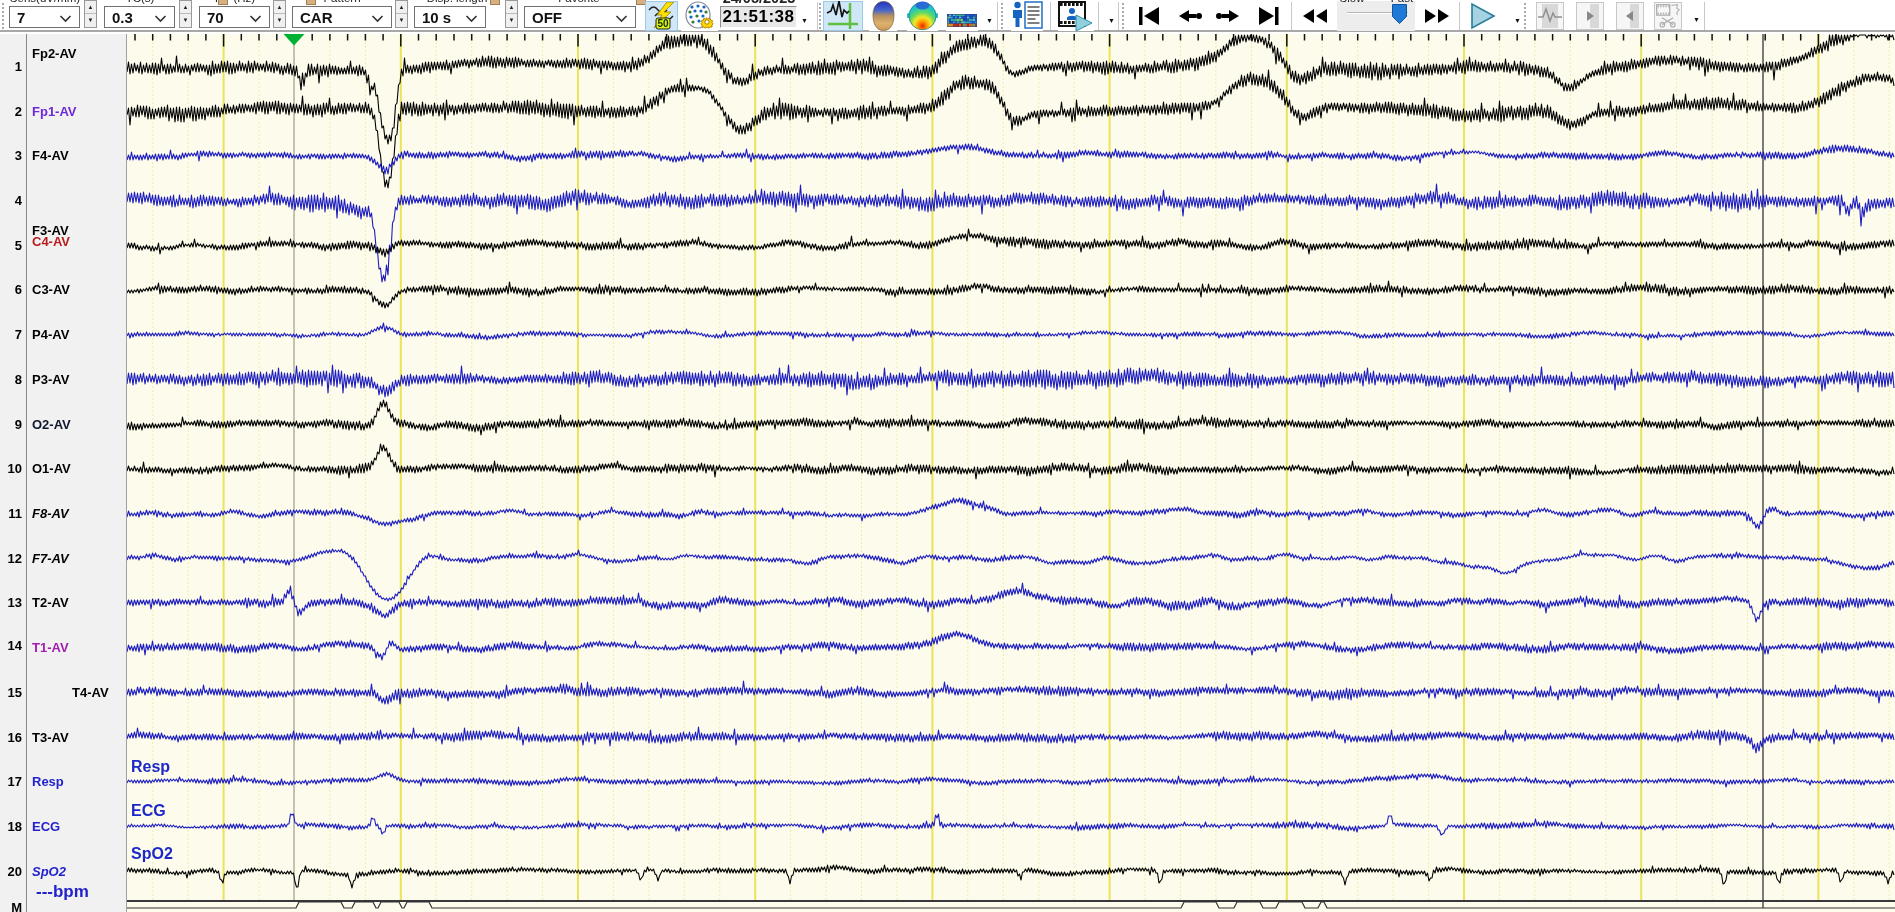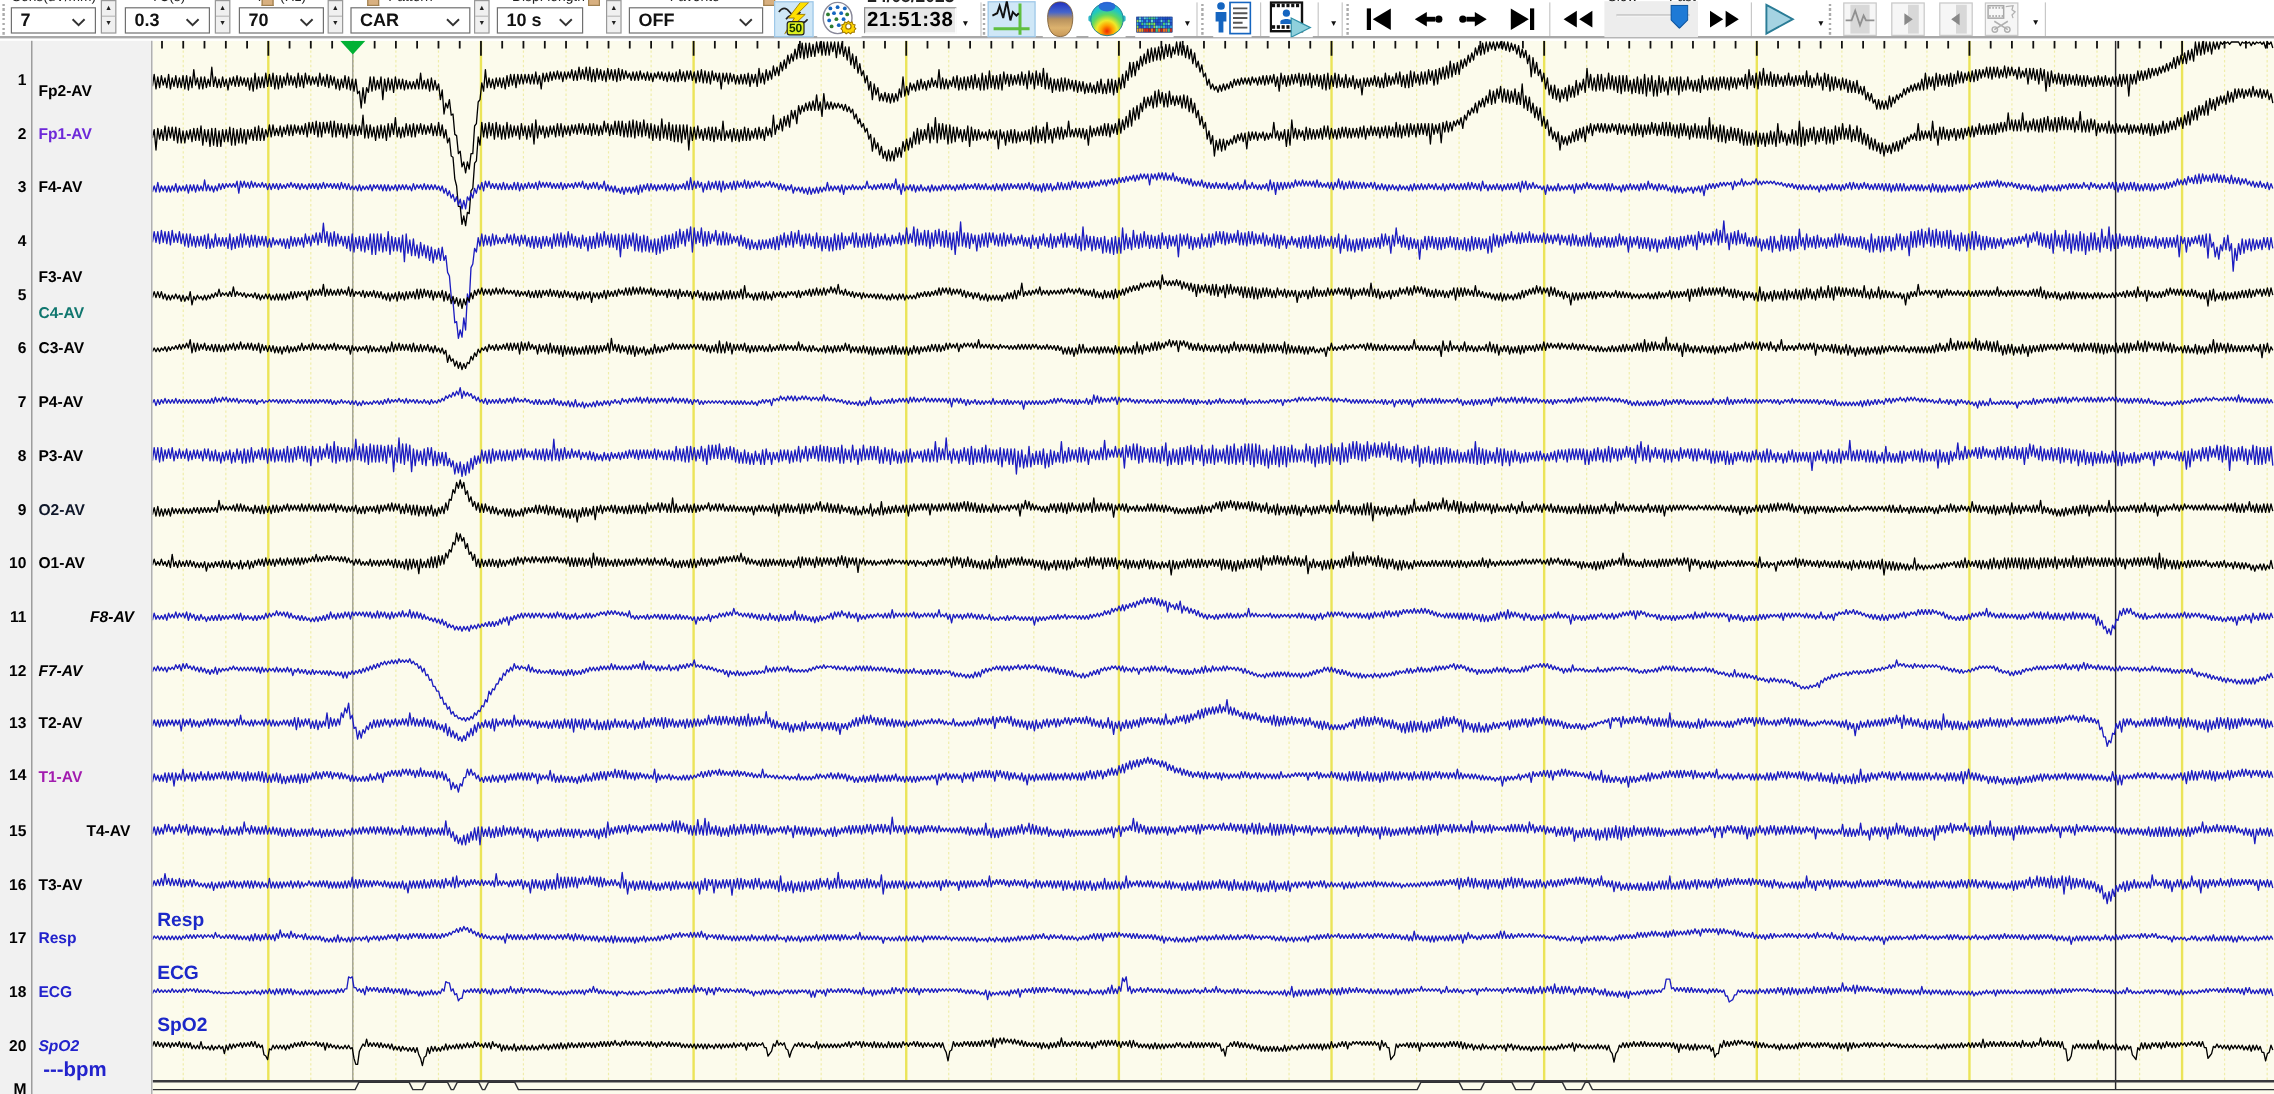--- a/index.html
+++ b/index.html
@@ -442,41 +442,41 @@
 <path d="M0 749l1.5 -3l1.5 2l1.5 -2l1.5 3l1.5 -3l1.5 3l1.5 -3l1.5 3l1.5 -3l1.5 3l1.5 -3l1.5 3l1.5 -3l1.5 3l1.5 -3l1.5 3l1.5 -3l1.5 2l1.5 -3l1.5 3l1.5 -3l1.5 3l1.5 -3l1.5 3l1.5 -3l1.5 2l1.5 -2l1.5 3l1.5 -3l1.5 2l1.5 -2l1.5 2l1.5 -2l1.5 3l1.5 -5l1.5 4l1.5 -2l1.5 3l1.5 -2l1.5 2l1.5 -3l1.5 3l1.5 -3l1.5 3l1.5 -3l1.5 4l1.5 -4l1.5 4l1.5 -3l1.5 3l1.5 -3l1.5 3l1.5 -3l1.5 4l1.5 -5l1.5 5l1.5 -6l1.5 5l1.5 -4l1.5 5l1.5 -5l1.5 4l1.5 -5l1.5 5l1.5 -4l1.5 4l1.5 -4l1.5 5l1.5 -6l1.5 4l1.5 -7l1.5 6l1.5 -3l1.5 3l1.5 -3l1.5 4l1.5 -6l1.5 5l1.5 -3l1.5 4l1.5 -3l1.5 2l1.5 -2l1.5 4l1.5 -5l1.5 5l1.5 -3l1.5 3l1.5 -3l1.5 3l1.5 -3l1.5 3l1.5 -3l1.5 4l1.5 -3l1.5 4l1.5 -3l1.5 3l1.5 -3l1.5 3l1.5 -4l1.5 4l1.5 -6l1.5 6l1.5 -4l1.5 3l1.5 -2l1.5 3l1.5 -4l1.5 4l1.5 -4l1.5 3l1.5 -3l1.5 2l1.5 -2l1.5 3l1.5 -3l1.5 2l1.5 -3l1.5 5l1.5 -4l1.5 2l1.5 -3l1.5 3l1.5 -3l1.5 4l1.5 -4l1.5 3l1.5 -3l1.5 3l1.5 -4l1.5 3l1.5 -3l1.5 3l1.5 -3l1.5 5l1.5 -6l1.5 4l1.5 -3l1.5 3l1.5 -3l1.5 4l1.5 -5l1.5 4l1.5 -4l1.5 3l1.5 -3l1.5 4l1.5 -4l1.5 4l1.5 -4l1.5 4l1.5 -3l1.5 3l1.5 -4l1.5 4l1.5 -4l1.5 4l1.5 -3l1.5 3l1.5 -4l1.5 3l1.5 -3l1.5 2l1.5 -3l1.5 2l1.5 -3l1.5 1l1.5 -3l1.5 3l1.5 -4l1.5 3l1.5 -4l1.5 3l1.5 -2l1.5 4l1.5 -3l1.5 4l1.5 -2l1.5 4l1.5 -3l1.5 4l1.5 -3l1.5 4l1.5 -3l1.5 3l1.5 -2l1.5 3l1.5 -3l1.5 2l1.5 -2l1.5 3l1.5 -3l1.5 3l1.5 -3l1.5 6l1.5 -8l1.5 4l1.5 -3l1.5 4l1.5 -4l1.5 4l1.5 -4l1.5 4l1.5 -4l1.5 4l1.5 -3l1.5 3l1.5 -4l1.5 3l1.5 -3l1.5 4l1.5 -5l1.5 5l1.5 -4l1.5 3l1.5 -3l1.5 4l1.5 -4l1.5 4l1.5 -4l1.5 3l1.5 -2l1.5 3l1.5 -4l1.5 3l1.5 -3l1.5 4l1.5 -4l1.5 3l1.5 -4l1.5 5l1.5 -4l1.5 5l1.5 -6l1.5 5l1.5 -4l1.5 4l1.5 -4l1.5 5l1.5 -4l1.5 3l1.5 -3l1.5 4l1.5 -4l1.5 4l1.5 -4l1.5 5l1.5 -4l1.5 3l1.5 -4l1.5 5l1.5 -4l1.5 4l1.5 -5l1.5 6l1.5 -6l1.5 5l1.5 -4l1.5 4l1.5 -4l1.5 4l1.5 -4l1.5 4l1.5 -4l1.5 4l1.5 -4l1.5 5l1.5 -5l1.5 4l1.5 -4l1.5 3l1.5 -4l1.5 5l1.5 -4l1.5 3l1.5 -3l1.5 3l1.5 -3l1.5 3l1.5 -4l1.5 4l1.5 -4l1.5 3l1.5 -4l1.5 3l1.5 -3l1.5 4l1.5 -5l1.5 3l1.5 -3l1.5 3l1.5 -4l1.5 4l1.5 -3l1.5 2l1.5 -2l1.5 3l1.5 -4l1.5 4l1.5 -4l1.5 4l1.5 -4l1.5 4l1.5 -5l1.5 5l1.5 -3l1.5 5l1.5 -4l1.5 2l1.5 -2l1.5 3l1.5 -3l1.5 4l1.5 -4l1.5 4l1.5 -4l1.5 4l1.5 -3l1.5 3l1.5 -3l1.5 4l1.5 -4l1.5 4l1.5 -4l1.5 4l1.5 -4l1.5 3l1.5 -3l1.5 4l1.5 -4l1.5 4l1.5 -5l1.5 4l1.5 -3l1.5 4l1.5 -4l1.5 3l1.5 -3l1.5 4l1.5 -5l1.5 5l1.5 -4l1.5 3l1.5 -3l1.5 4l1.5 -5l1.5 4l1.5 -2l1.5 2l1.5 -2l1.5 4l1.5 -5l1.5 4l1.5 -4l1.5 4l1.5 -3l1.5 3l1.5 -4l1.5 5l1.5 -4l1.5 3l1.5 -4l1.5 4l1.5 -4l1.5 4l1.5 -4l1.5 3l1.5 -4l1.5 5l1.5 -4l1.5 3l1.5 -4l1.5 5l1.5 -5l1.5 4l1.5 -4l1.5 4l1.5 -4l1.5 4l1.5 -4l1.5 5l1.5 -5l1.5 4l1.5 -4l1.5 4l1.5 -3l1.5 3l1.5 -3l1.5 2l1.5 -3l1.5 4l1.5 -6l1.5 6l1.5 -3l1.5 3l1.5 -3l1.5 3l1.5 -3l1.5 3l1.5 -3l1.5 3l1.5 -3l1.5 3l1.5 -2l1.5 5l1.5 -5l1.5 2l1.5 -2l1.5 3l1.5 -3l1.5 3l1.5 -3l1.5 3l1.5 -4l1.5 4l1.5 -3l1.5 3l1.5 -4l1.5 4l1.5 -3l1.5 3l1.5 -4l1.5 4l1.5 -4l1.5 3l1.5 -2l1.5 4l1.5 -5l1.5 3l1.5 -3l1.5 3l1.5 -3l1.5 3l1.5 -3l1.5 3l1.5 -3l1.5 3l1.5 -2l1.5 2l1.5 -3l1.5 3l1.5 -2l1.5 3l1.5 -3l1.5 2l1.5 -2l1.5 3l1.5 -3l1.5 3l1.5 -3l1.5 3l1.5 -3l1.5 3l1.5 -3l1.5 3l1.5 -3l1.5 4l1.5 -3l1.5 2l1.5 -2l1.5 2l1.5 -2l1.5 3l1.5 -4l1.5 3l1.5 -2l1.5 3l1.5 -4l1.5 3l1.5 -2l1.5 3l1.5 -4l1.5 4l1.5 -4l1.5 4l1.5 -4l1.5 3l1.5 -3l1.5 3l1.5 -4l1.5 4l1.5 -4l1.5 3l1.5 -3l1.5 3l1.5 -3l1.5 3l1.5 -4l1.5 4l1.5 -4l1.5 3l1.5 -3l1.5 3l1.5 -4l1.5 4l1.5 -2l1.5 3l1.5 -4l1.5 3l1.5 -3l1.5 3l1.5 -2l1.5 2l1.5 -3l1.5 4l1.5 -3l1.5 3l1.5 -3l1.5 3l1.5 -3l1.5 3l1.5 -2l1.5 3l1.5 -3l1.5 2l1.5 -3l1.5 3l1.5 -3l1.5 3l1.5 -4l1.5 3l1.5 -4l1.5 5l1.5 -5l1.5 4l1.5 -4l1.5 6l1.5 -6l1.5 3l1.5 -3l1.5 3l1.5 -4l1.5 4l1.5 -4l1.5 4l1.5 -4l1.5 3l1.5 -2l1.5 3l1.5 -3l1.5 3l1.5 -3l1.5 4l1.5 -4l1.5 4l1.5 -4l1.5 4l1.5 -3l1.5 3l1.5 -3l1.5 3l1.5 -3l1.5 3l1.5 -3l1.5 4l1.5 -4l1.5 4l1.5 -3l1.5 4l1.5 -4l1.5 6l1.5 -5l1.5 3l1.5 -3l1.5 3l1.5 -2l1.5 3l1.5 -4l1.5 4l1.5 -3l1.5 3l1.5 -4l1.5 4l1.5 -3l1.5 3l1.5 -4l1.5 3l1.5 -3l1.5 4l1.5 -5l1.5 3l1.5 -3l1.5 3l1.5 -3l1.5 4l1.5 -4l1.5 3l1.5 -3l1.5 3l1.5 -4l1.5 4l1.5 -3l1.5 3l1.5 -4l1.5 4l1.5 -3l1.5 3l1.5 -4l1.5 4l1.5 -3l1.5 3l1.5 -4l1.5 4l1.5 -3l1.5 2l1.5 -3l1.5 3l1.5 -3l1.5 4l1.5 -4l1.5 4l1.5 -3l1.5 2l1.5 -2l1.5 3l1.5 -3l1.5 2l1.5 -2l1.5 2l1.5 -2l1.5 3l1.5 -3l1.5 4l1.5 -3l1.5 3l1.5 -4l1.5 4l1.5 -3l1.5 4l1.5 -4l1.5 3l1.5 -3l1.5 4l1.5 -4l1.5 3l1.5 -3l1.5 3l1.5 -3l1.5 3l1.5 -4l1.5 5l1.5 -5l1.5 2l1.5 -2l1.5 3l1.5 -4l1.5 4l1.5 -4l1.5 3l1.5 -3l1.5 3l1.5 -4l1.5 4l1.5 -3l1.5 2l1.5 -2l1.5 2l1.5 -3l1.5 4l1.5 -3l1.5 3l1.5 -3l1.5 3l1.5 -3l1.5 3l1.5 -4l1.5 4l1.5 -3l1.5 3l1.5 -4l1.5 4l1.5 -3l1.5 2l1.5 -3l1.5 4l1.5 -3l1.5 3l1.5 -4l1.5 3l1.5 -3l1.5 3l1.5 -3l1.5 4l1.5 -3l1.5 3l1.5 -3l1.5 3l1.5 -4l1.5 4l1.5 -3l1.5 3l1.5 -3l1.5 4l1.5 -3l1.5 3l1.5 -4l1.5 5l1.5 -4l1.5 4l1.5 -8l1.5 7l1.5 -4l1.5 4l1.5 -3l1.5 4l1.5 -4l1.5 4l1.5 -4l1.5 5l1.5 -5l1.5 5l1.5 -5l1.5 4l1.5 -4l1.5 3l1.5 -3l1.5 4l1.5 -4l1.5 4l1.5 -5l1.5 5l1.5 -4l1.5 3l1.5 -4l1.5 4l1.5 -4l1.5 7l1.5 -7l1.5 4l1.5 -6l1.5 5l1.5 -3l1.5 3l1.5 -2l1.5 3l1.5 -3l1.5 3l1.5 -4l1.5 3l1.5 -3l1.5 3l1.5 -3l1.5 3l1.5 -3l1.5 3l1.5 -4l1.5 4l1.5 -6l1.5 6l1.5 -6l1.5 6l1.5 -3l1.5 3l1.5 -4l1.5 4l1.5 -3l1.5 2l1.5 -3l1.5 3l1.5 -3l1.5 3l1.5 -2l1.5 2l1.5 -3l1.5 3l1.5 -3l1.5 3l1.5 -2l1.5 2l1.5 -2l1.5 2l1.5 -2l1.5 3l1.5 -2l1.5 2l1.5 -2l1.5 2l1.5 -2l1.5 3l1.5 -3l1.5 4l1.5 -3l1.5 2l1.5 -2l1.5 3l1.5 -2l1.5 2l1.5 -4l1.5 4l1.5 -3l1.5 2l1.5 -2l1.5 5l1.5 -5l1.5 3l1.5 -4l1.5 4l1.5 -3l1.5 2l1.5 -3l1.5 4l1.5 -4l1.5 4l1.5 -4l1.5 3l1.5 -3l1.5 3l1.5 -2l1.5 3l1.5 -3l1.5 3l1.5 -4l1.5 3l1.5 -4l1.5 4l1.5 -4l1.5 3l1.5 -3l1.5 3l1.5 -3l1.5 3l1.5 -3l1.5 3l1.5 -5l1.5 4l1.5 -4l1.5 4l1.5 -4l1.5 4l1.5 -4l1.5 3l1.5 -4l1.5 4l1.5 -4l1.5 4l1.5 -3l1.5 3l1.5 -3l1.5 4l1.5 -5l1.5 5l1.5 -5l1.5 4l1.5 -5l1.5 5l1.5 -4l1.5 3l1.5 -3l1.5 3l1.5 -3l1.5 3l1.5 -4l1.5 4l1.5 -4l1.5 3l1.5 -4l1.5 4l1.5 -3l1.5 5l1.5 -6l1.5 3l1.5 -3l1.5 3l1.5 -3l1.5 3l1.5 -3l1.5 3l1.5 -3l1.5 5l1.5 -5l1.5 4l1.5 -4l1.5 4l1.5 -3l1.5 3l1.5 -2l1.5 3l1.5 -4l1.5 5l1.5 -4l1.5 4l1.5 -3l1.5 4l1.5 -3l1.5 3l1.5 -3l1.5 3l1.5 -4l1.5 5l1.5 -3l1.5 3l1.5 -3l1.5 3l1.5 -3l1.5 4l1.5 -4l1.5 3l1.5 -4l1.5 4l1.5 -4l1.5 3l1.5 -2l1.5 2l1.5 -2l1.5 2l1.5 -3l1.5 3l1.5 -3l1.5 3l1.5 -3l1.5 3l1.5 -2l1.5 3l1.5 -4l1.5 3l1.5 -2l1.5 2l1.5 -3l1.5 4l1.5 -3l1.5 2l1.5 -3l1.5 4l1.5 -5l1.5 4l1.5 -2l1.5 2l1.5 -3l1.5 3l1.5 -2l1.5 3l1.5 -5l1.5 5l1.5 -3l1.5 4l1.5 -3l1.5 3l1.5 -5l1.5 5l1.5 -3l1.5 3l1.5 -3l1.5 3l1.5 -3l1.5 4l1.5 -3l1.5 2l1.5 -2l1.5 2l1.5 -3l1.5 3l1.5 -2l1.5 3l1.5 -3l1.5 3l1.5 -4l1.5 3l1.5 -3l1.5 4l1.5 -3l1.5 6l1.5 -6l1.5 3l1.5 -4l1.5 3l1.5 -3l1.5 3l1.5 -3l1.5 3l1.5 -3l1.5 3l1.5 -2l1.5 1l1.5 -2l1.5 3l1.5 -3l1.5 3l1.5 -4l1.5 4l1.5 -3l1.5 2l1.5 -3l1.5 3l1.5 -3l1.5 4l1.5 -3l1.5 2l1.5 -2l1.5 3l1.5 -3l1.5 3l1.5 -3l1.5 2l1.5 -2l1.5 2l1.5 -3l1.5 4l1.5 -4l1.5 4l1.5 -4l1.5 3l1.5 -3l1.5 4l1.5 -3l1.5 3l1.5 -3l1.5 2l1.5 -2l1.5 3l1.5 -3l1.5 2l1.5 -3l1.5 4l1.5 -3l1.5 2l1.5 -2l1.5 3l1.5 -3l1.5 3l1.5 -4l1.5 3l1.5 -3l1.5 3l1.5 -3l1.5 4l1.5 -4l1.5 3l1.5 -4l1.5 4l1.5 -3l1.5 3l1.5 -3l1.5 3l1.5 -3l1.5 3l1.5 -3l1.5 4l1.5 -4l1.5 4l1.5 -3l1.5 3l1.5 -4l1.5 3l1.5 -3l1.5 4l1.5 -4l1.5 4l1.5 -4l1.5 3l1.5 -3l1.5 3l1.5 -3l1.5 3l1.5 -3l1.5 4l1.5 -3l1.5 4l1.5 -4l1.5 3l1.5 -3l1.5 4l1.5 -3l1.5 3l1.5 -4l1.5 7l1.5 -6l1.5 3l1.5 -4l1.5 4l1.5 -4l1.5 4l1.5 -4l1.5 3l1.5 -3l1.5 4l1.5 -4l1.5 3l1.5 -3l1.5 3l1.5 -3l1.5 4l1.5 -3l1.5 2l1.5 -4l1.5 4l1.5 -3l1.5 4l1.5 -4l1.5 3l1.5 -4l1.5 4l1.5 -3l1.5 3l1.5 -4l1.5 3l1.5 -3l1.5 3l1.5 -3l1.5 2l1.5 -2l1.5 2l1.5 -2l1.5 3l1.5 -4l1.5 3l1.5 -3l1.5 4l1.5 -3l1.5 2l1.5 -3l1.5 3l1.5 -3l1.5 4l1.5 -2l1.5 2l1.5 -2l1.5 2l1.5 -2l1.5 3l1.5 -2l1.5 4l1.5 -5l1.5 3l1.5 -2l1.5 2l1.5 -2l1.5 2l1.5 -2l1.5 3l1.5 -2l1.5 1l1.5 -3l1.5 3l1.5 -3l1.5 4l1.5 -3l1.5 3l1.5 -3l1.5 2l1.5 -3l1.5 4l1.5 -4l1.5 4l1.5 -5l1.5 5l1.5 -3l1.5 3l1.5 -4l1.5 4l1.5 -4l1.5 4l1.5 -4l1.5 4l1.5 -4l1.5 5l1.5 -4l1.5 4l1.5 -5l1.5 3l1.5 -3l1.5 4l1.5 -3l1.5 3l1.5 -3l1.5 2l1.5 -2l1.5 3l1.5 -4l1.5 4l1.5 -3l1.5 2l1.5 -3l1.5 3l1.5 -3l1.5 3l1.5 -3l1.5 3" fill="none" stroke="#1c1cc0" stroke-width="1.1" stroke-linejoin="round"></path>
 <path d="M0 794l1.5 -3l1.5 2l1.5 -3l1.5 3l1.5 -2l1.5 2l1.5 -2l1.5 2l1.5 -2l1.5 2l1.5 -3l1.5 3l1.5 -2l1.5 2l1.5 -2l1.5 2l1.5 -3l1.5 3l1.5 -3l1.5 2l1.5 -2l1.5 2l1.5 -2l1.5 3l1.5 -3l1.5 3l1.5 -2l1.5 2l1.5 -2l1.5 2l1.5 -2l1.5 2l1.5 -1l1.5 2l1.5 -2l1.5 2l1.5 -2l1.5 2l1.5 -1l1.5 1l1.5 -1l1.5 1l1.5 -1l1.5 1l1.5 -2l1.5 2l1.5 -1l1.5 1l1.5 -2l1.5 2l1.5 -2l1.5 3l1.5 -3l1.5 2l1.5 -2l1.5 2l1.5 -3l1.5 3l1.5 -2l1.5 3l1.5 -4l1.5 3l1.5 -3l1.5 3l1.5 -4l1.5 4l1.5 -3l1.5 4l1.5 -5l1.5 4l1.5 -4l1.5 5l1.5 -5l1.5 4l1.5 -4l1.5 4l1.5 -4l1.5 5l1.5 -4l1.5 3l1.5 -2l1.5 3l1.5 -3l1.5 3l1.5 -4l1.5 4l1.5 -4l1.5 3l1.5 -3l1.5 4l1.5 -3l1.5 3l1.5 -4l1.5 3l1.5 -3l1.5 3l1.5 -3l1.5 3l1.5 -3l1.5 2l1.5 -2l1.5 3l1.5 -4l1.5 3l1.5 -3l1.5 3l1.5 -3l1.5 0l1.5 -10l1.5 1l1.5 -1l1.5 9l1.5 0l1.5 3l1.5 -2l1.5 3l1.5 -3l1.5 5l1.5 -7l1.5 4l1.5 -3l1.5 3l1.5 -3l1.5 3l1.5 -3l1.5 4l1.5 -3l1.5 3l1.5 -4l1.5 4l1.5 -4l1.5 4l1.5 -3l1.5 4l1.5 -4l1.5 3l1.5 -3l1.5 4l1.5 -4l1.5 5l1.5 -5l1.5 5l1.5 -4l1.5 3l1.5 -2l1.5 2l1.5 -2l1.5 4l1.5 -4l1.5 4l1.5 -4l1.5 3l1.5 -3l1.5 3l1.5 -4l1.5 4l1.5 -3l1.5 3l1.5 -3l1.5 2l1.5 -4l1.5 2l1.5 -8l1.5 1l1.5 0l1.5 7l1.5 -2l1.5 5l1.5 -1l1.5 6l1.5 -2l1.5 0l1.5 -7l1.5 2l1.5 -2l1.5 2l1.5 -3l1.5 3l1.5 -3l1.5 3l1.5 -3l1.5 4l1.5 -4l1.5 3l1.5 -3l1.5 4l1.5 -3l1.5 4l1.5 -5l1.5 4l1.5 -3l1.5 3l1.5 -3l1.5 2l1.5 -3l1.5 4l1.5 -4l1.5 3l1.5 -5l1.5 5l1.5 -3l1.5 4l1.5 -4l1.5 3l1.5 -4l1.5 5l1.5 -4l1.5 2l1.5 -2l1.5 3l1.5 -3l1.5 3l1.5 -3l1.5 3l1.5 -3l1.5 3l1.5 -2l1.5 3l1.5 -3l1.5 3l1.5 -2l1.5 3l1.5 -3l1.5 2l1.5 -2l1.5 3l1.5 -3l1.5 3l1.5 -3l1.5 3l1.5 -3l1.5 2l1.5 -3l1.5 3l1.5 -3l1.5 3l1.5 -3l1.5 3l1.5 -3l1.5 4l1.5 -4l1.5 2l1.5 -3l1.5 3l1.5 -5l1.5 5l1.5 -3l1.5 4l1.5 -3l1.5 3l1.5 -3l1.5 3l1.5 -2l1.5 2l1.5 -2l1.5 3l1.5 -3l1.5 4l1.5 -4l1.5 2l1.5 -2l1.5 2l1.5 -1l1.5 2l1.5 -3l1.5 3l1.5 -3l1.5 3l1.5 -2l1.5 2l1.5 -3l1.5 2l1.5 -2l1.5 3l1.5 -2l1.5 1l1.5 -2l1.5 2l1.5 -2l1.5 2l1.5 -3l1.5 3l1.5 -3l1.5 3l1.5 -3l1.5 2l1.5 -3l1.5 3l1.5 -2l1.5 3l1.5 -4l1.5 4l1.5 -5l1.5 4l1.5 -4l1.5 4l1.5 -4l1.5 4l1.5 -3l1.5 3l1.5 -6l1.5 6l1.5 -4l1.5 3l1.5 -3l1.5 3l1.5 -2l1.5 5l1.5 -6l1.5 4l1.5 -3l1.5 5l1.5 -6l1.5 3l1.5 -3l1.5 3l1.5 -2l1.5 3l1.5 -3l1.5 3l1.5 -3l1.5 2l1.5 -1l1.5 2l1.5 -3l1.5 3l1.5 -3l1.5 3l1.5 -3l1.5 3l1.5 -2l1.5 3l1.5 -2l1.5 4l1.5 -4l1.5 2l1.5 -2l1.5 3l1.5 -4l1.5 4l1.5 -4l1.5 3l1.5 -3l1.5 3l1.5 -3l1.5 3l1.5 -2l1.5 3l1.5 -3l1.5 2l1.5 -3l1.5 2l1.5 -2l1.5 3l1.5 -3l1.5 3l1.5 -3l1.5 3l1.5 -3l1.5 2l1.5 -2l1.5 2l1.5 -2l1.5 3l1.5 -3l1.5 6l1.5 -5l1.5 5l1.5 -6l1.5 2l1.5 -2l1.5 3l1.5 -3l1.5 5l1.5 -6l1.5 3l1.5 -3l1.5 3l1.5 -2l1.5 2l1.5 -3l1.5 3l1.5 -3l1.5 3l1.5 -3l1.5 3l1.5 -3l1.5 3l1.5 -2l1.5 3l1.5 -3l1.5 3l1.5 -3l1.5 4l1.5 -6l1.5 5l1.5 -2l1.5 2l1.5 -3l1.5 5l1.5 -5l1.5 4l1.5 -4l1.5 3l1.5 -3l1.5 4l1.5 -4l1.5 3l1.5 -3l1.5 3l1.5 -5l1.5 5l1.5 -5l1.5 3l1.5 -2l1.5 4l1.5 -5l1.5 3l1.5 -2l1.5 3l1.5 -3l1.5 3l1.5 -4l1.5 4l1.5 -3l1.5 5l1.5 -5l1.5 3l1.5 -3l1.5 2l1.5 -2l1.5 3l1.5 -3l1.5 3l1.5 -3l1.5 3l1.5 -3l1.5 2l1.5 -2l1.5 2l1.5 -2l1.5 2l1.5 -2l1.5 2l1.5 -2l1.5 2l1.5 -2l1.5 3l1.5 -3l1.5 3l1.5 -2l1.5 3l1.5 -3l1.5 3l1.5 -3l1.5 3l1.5 -3l1.5 3l1.5 -2l1.5 3l1.5 -2l1.5 2l1.5 -4l1.5 8l1.5 -7l1.5 4l1.5 -3l1.5 2l1.5 -2l1.5 2l1.5 -3l1.5 3l1.5 -3l1.5 3l1.5 -3l1.5 4l1.5 -5l1.5 3l1.5 -3l1.5 3l1.5 -4l1.5 7l1.5 -6l1.5 2l1.5 -3l1.5 3l1.5 -3l1.5 3l1.5 -4l1.5 5l1.5 -5l1.5 4l1.5 -4l1.5 4l1.5 -4l1.5 4l1.5 -4l1.5 3l1.5 -2l1.5 2l1.5 -3l1.5 4l1.5 -3l1.5 3l1.5 -3l1.5 4l1.5 -4l1.5 4l1.5 -4l1.5 3l1.5 -2l1.5 4l1.5 -4l1.5 3l1.5 -3l1.5 3l1.5 -3l1.5 3l1.5 -2l1.5 3l1.5 -5l1.5 4l1.5 -2l1.5 2l1.5 -3l1.5 3l1.5 -3l1.5 4l1.5 -4l1.5 3l1.5 -5l1.5 5l1.5 -7l1.5 7l1.5 -4l1.5 4l1.5 -6l1.5 4l1.5 -11l1.5 3l1.5 -4l1.5 12l1.5 -4l1.5 6l1.5 -4l1.5 3l1.5 -3l1.5 2l1.5 -3l1.5 4l1.5 -3l1.5 3l1.5 -4l1.5 3l1.5 -2l1.5 3l1.5 -3l1.5 3l1.5 -3l1.5 3l1.5 -3l1.5 3l1.5 -2l1.5 3l1.5 -4l1.5 4l1.5 -3l1.5 3l1.5 -4l1.5 4l1.5 -3l1.5 3l1.5 -3l1.5 3l1.5 -3l1.5 3l1.5 -3l1.5 2l1.5 -3l1.5 3l1.5 -2l1.5 3l1.5 -3l1.5 2l1.5 -4l1.5 4l1.5 -2l1.5 2l1.5 -3l1.5 3l1.5 -5l1.5 5l1.5 -3l1.5 3l1.5 -2l1.5 3l1.5 -3l1.5 2l1.5 -2l1.5 3l1.5 -4l1.5 4l1.5 -4l1.5 4l1.5 -3l1.5 2l1.5 -2l1.5 3l1.5 -3l1.5 3l1.5 -2l1.5 2l1.5 -2l1.5 2l1.5 -3l1.5 3l1.5 -2l1.5 2l1.5 -2l1.5 3l1.5 -3l1.5 3l1.5 -3l1.5 2l1.5 -2l1.5 3l1.5 -3l1.5 3l1.5 -4l1.5 5l1.5 -4l1.5 3l1.5 -7l1.5 9l1.5 -5l1.5 4l1.5 -5l1.5 5l1.5 -5l1.5 4l1.5 -4l1.5 5l1.5 -5l1.5 4l1.5 -4l1.5 4l1.5 -5l1.5 5l1.5 -5l1.5 4l1.5 -4l1.5 4l1.5 -3l1.5 4l1.5 -5l1.5 4l1.5 -4l1.5 5l1.5 -5l1.5 5l1.5 -6l1.5 5l1.5 -4l1.5 4l1.5 -5l1.5 4l1.5 -3l1.5 3l1.5 -4l1.5 4l1.5 -3l1.5 3l1.5 -3l1.5 3l1.5 -2l1.5 3l1.5 -4l1.5 4l1.5 -3l1.5 3l1.5 -4l1.5 4l1.5 -3l1.5 3l1.5 -3l1.5 3l1.5 -3l1.5 4l1.5 -4l1.5 3l1.5 -4l1.5 5l1.5 -4l1.5 3l1.5 -4l1.5 4l1.5 -4l1.5 4l1.5 -4l1.5 3l1.5 -3l1.5 2l1.5 -2l1.5 2l1.5 -4l1.5 4l1.5 -2l1.5 2l1.5 -2l1.5 2l1.5 -2l1.5 2l1.5 -2l1.5 2l1.5 -2l1.5 4l1.5 -3l1.5 2l1.5 -5l1.5 5l1.5 -2l1.5 2l1.5 -3l1.5 3l1.5 -3l1.5 3l1.5 -2l1.5 3l1.5 -3l1.5 1l1.5 -1l1.5 2l1.5 -3l1.5 2l1.5 -2l1.5 5l1.5 -5l1.5 2l1.5 -2l1.5 2l1.5 -3l1.5 3l1.5 -2l1.5 2l1.5 -2l1.5 2l1.5 -2l1.5 2l1.5 -2l1.5 4l1.5 -4l1.5 2l1.5 -3l1.5 4l1.5 -3l1.5 2l1.5 -3l1.5 4l1.5 -3l1.5 3l1.5 -4l1.5 4l1.5 -3l1.5 4l1.5 -5l1.5 5l1.5 -6l1.5 6l1.5 -4l1.5 3l1.5 -5l1.5 6l1.5 -5l1.5 4l1.5 -5l1.5 4l1.5 -4l1.5 6l1.5 -8l1.5 7l1.5 -4l1.5 5l1.5 -6l1.5 6l1.5 -6l1.5 5l1.5 -5l1.5 5l1.5 -3l1.5 5l1.5 -5l1.5 3l1.5 -5l1.5 6l1.5 -5l1.5 4l1.5 -4l1.5 4l1.5 -3l1.5 5l1.5 -6l1.5 4l1.5 -2l1.5 4l1.5 -4l1.5 4l1.5 -5l1.5 6l1.5 -4l1.5 4l1.5 -4l1.5 4l1.5 -3l1.5 4l1.5 -5l1.5 4l1.5 -3l1.5 4l1.5 -5l1.5 6l1.5 -6l1.5 3l1.5 -2l1.5 2l1.5 -3l1.5 3l1.5 -3l1.5 2l1.5 -3l1.5 4l1.5 -4l1.5 3l1.5 -3l1.5 3l1.5 -3l1.5 2l1.5 -2l1.5 2l1.5 -3l1.5 0l1.5 -8l1.5 0l1.5 0l1.5 8l1.5 -1l1.5 3l1.5 -3l1.5 3l1.5 -3l1.5 3l1.5 -3l1.5 4l1.5 -4l1.5 4l1.5 -4l1.5 4l1.5 -3l1.5 3l1.5 -3l1.5 3l1.5 -3l1.5 3l1.5 -2l1.5 3l1.5 -4l1.5 3l1.5 -3l1.5 3l1.5 -3l1.5 3l1.5 -2l1.5 2l1.5 -2l1.5 5l1.5 0l1.5 5l1.5 -1l1.5 -1l1.5 -4l1.5 0l1.5 -4l1.5 2l1.5 -2l1.5 2l1.5 -2l1.5 3l1.5 -3l1.5 3l1.5 -3l1.5 3l1.5 -3l1.5 3l1.5 -4l1.5 3l1.5 -2l1.5 3l1.5 -4l1.5 4l1.5 -4l1.5 3l1.5 -3l1.5 4l1.5 -5l1.5 4l1.5 -4l1.5 6l1.5 -5l1.5 4l1.5 -5l1.5 6l1.5 -6l1.5 5l1.5 -4l1.5 5l1.5 -5l1.5 4l1.5 -4l1.5 4l1.5 -5l1.5 5l1.5 -4l1.5 4l1.5 -6l1.5 5l1.5 -4l1.5 4l1.5 -4l1.5 5l1.5 -5l1.5 5l1.5 -6l1.5 5l1.5 -4l1.5 4l1.5 -4l1.5 4l1.5 -4l1.5 3l1.5 -7l1.5 7l1.5 -4l1.5 4l1.5 -3l1.5 3l1.5 -5l1.5 7l1.5 -7l1.5 5l1.5 -4l1.5 4l1.5 -4l1.5 4l1.5 -4l1.5 4l1.5 -3l1.5 3l1.5 -2l1.5 3l1.5 -3l1.5 3l1.5 -4l1.5 5l1.5 -4l1.5 4l1.5 -4l1.5 5l1.5 -5l1.5 4l1.5 -4l1.5 4l1.5 -4l1.5 4l1.5 -3l1.5 3l1.5 -3l1.5 3l1.5 -3l1.5 4l1.5 -4l1.5 3l1.5 -3l1.5 4l1.5 -7l1.5 6l1.5 -3l1.5 3l1.5 -3l1.5 4l1.5 -4l1.5 3l1.5 -3l1.5 3l1.5 -3l1.5 4l1.5 -3l1.5 3l1.5 -4l1.5 4l1.5 -4l1.5 4l1.5 -3l1.5 2l1.5 -2l1.5 3l1.5 -3l1.5 3l1.5 -3l1.5 3l1.5 -3l1.5 3l1.5 -3l1.5 4l1.5 -3l1.5 2l1.5 -3l1.5 3l1.5 -3l1.5 2l1.5 -3l1.5 3l1.5 -2l1.5 2l1.5 -3l1.5 5l1.5 -5l1.5 3l1.5 -3l1.5 3l1.5 -3l1.5 3l1.5 -3l1.5 3l1.5 -2l1.5 2l1.5 -3l1.5 3l1.5 -2l1.5 2l1.5 -2l1.5 2l1.5 -3l1.5 3l1.5 -3l1.5 3l1.5 -3l1.5 3l1.5 -3l1.5 3l1.5 -3l1.5 4l1.5 -4l1.5 3l1.5 -3l1.5 3l1.5 -4l1.5 4l1.5 -4l1.5 4l1.5 -3l1.5 3l1.5 -4l1.5 3l1.5 -3l1.5 3l1.5 -3l1.5 3l1.5 -3l1.5 2l1.5 -2l1.5 2l1.5 -2l1.5 2l1.5 -2l1.5 2l1.5 -2l1.5 2l1.5 -1l1.5 2l1.5 -3l1.5 3l1.5 -2l1.5 2l1.5 -2l1.5 2l1.5 -2l1.5 2l1.5 -2l1.5 3l1.5 -3l1.5 3l1.5 -2l1.5 2l1.5 -2l1.5 2l1.5 -3l1.5 3l1.5 -5l1.5 4l1.5 -2l1.5 3l1.5 -2l1.5 2l1.5 -2l1.5 2l1.5 -2l1.5 2l1.5 -3l1.5 2l1.5 -2l1.5 3l1.5 -3l1.5 3l1.5 -3l1.5 2l1.5 -2l1.5 2l1.5 -2l1.5 3l1.5 -3l1.5 4l1.5 -4l1.5 3l1.5 -3l1.5 4l1.5 -3l1.5 3l1.5 -4l1.5 4l1.5 -3l1.5 2l1.5 -2l1.5 2l1.5 -3l1.5 3l1.5 -2l1.5 2l1.5 -3l1.5 2l1.5 -2l1.5 2l1.5 -3l1.5 3l1.5 -3l1.5 2l1.5 -2l1.5 2l1.5 -2l1.5 3l1.5 -3l1.5 3l1.5 -3l1.5 3l1.5 -4l1.5 4l1.5 -3l1.5 3l1.5 -3l1.5 3l1.5 -3l1.5 4l1.5 -4l1.5 5l1.5 -6l1.5 4l1.5 -4l1.5 5l1.5 -3l1.5 3l1.5 -3l1.5 3l1.5 -4l1.5 4l1.5 -4l1.5 5l1.5 -5l1.5 4l1.5 -4l1.5 6" fill="none" stroke="#1c1cc0" stroke-width="1.1" stroke-linejoin="round"></path>
 <path d="M0 838l1.5 -4l1.5 4l1.5 -4l1.5 4l1.5 -3l1.5 4l1.5 -4l1.5 3l1.5 -3l1.5 4l1.5 -4l1.5 3l1.5 -3l1.5 3l1.5 -4l1.5 5l1.5 -4l1.5 4l1.5 -4l1.5 4l1.5 -4l1.5 5l1.5 -3l1.5 3l1.5 -3l1.5 3l1.5 -6l1.5 6l1.5 -2l1.5 2l1.5 -2l1.5 3l1.5 -4l1.5 4l1.5 -3l1.5 2l1.5 -3l1.5 3l1.5 -2l1.5 6l1.5 -7l1.5 4l1.5 -5l1.5 4l1.5 -4l1.5 3l1.5 -3l1.5 2l1.5 -3l1.5 4l1.5 -4l1.5 3l1.5 -3l1.5 3l1.5 -4l1.5 4l1.5 -4l1.5 5l1.5 -3l1.5 3l1.5 -2l1.5 8l1.5 1l1.5 3l1.5 -9l1.5 1l1.5 -4l1.5 3l1.5 -3l1.5 3l1.5 -3l1.5 3l1.5 -3l1.5 4l1.5 -4l1.5 3l1.5 -4l1.5 3l1.5 -4l1.5 3l1.5 -3l1.5 3l1.5 -4l1.5 4l1.5 -4l1.5 3l1.5 -2l1.5 2l1.5 -2l1.5 2l1.5 -3l1.5 4l1.5 -3l1.5 3l1.5 -3l1.5 6l1.5 -6l1.5 4l1.5 -3l1.5 3l1.5 -2l1.5 3l1.5 -3l1.5 3l1.5 -2l1.5 2l1.5 -3l1.5 3l1.5 -3l1.5 3l1.5 -1l1.5 9l1.5 5l1.5 0l1.5 -11l1.5 -3l1.5 -3l1.5 2l1.5 -6l1.5 6l1.5 -3l1.5 3l1.5 -3l1.5 3l1.5 -3l1.5 4l1.5 -4l1.5 4l1.5 -3l1.5 3l1.5 -3l1.5 4l1.5 -4l1.5 5l1.5 -3l1.5 3l1.5 -3l1.5 4l1.5 -4l1.5 3l1.5 -2l1.5 3l1.5 -3l1.5 3l1.5 -3l1.5 4l1.5 -4l1.5 6l1.5 3l1.5 6l1.5 -7l1.5 -1l1.5 -7l1.5 5l1.5 -6l1.5 4l1.5 -4l1.5 4l1.5 -3l1.5 3l1.5 -4l1.5 3l1.5 -5l1.5 5l1.5 -4l1.5 3l1.5 -3l1.5 3l1.5 -4l1.5 4l1.5 -4l1.5 4l1.5 -4l1.5 3l1.5 -4l1.5 4l1.5 -3l1.5 3l1.5 -5l1.5 4l1.5 -3l1.5 3l1.5 -2l1.5 3l1.5 -4l1.5 4l1.5 -4l1.5 5l1.5 -6l1.5 4l1.5 -2l1.5 3l1.5 -3l1.5 6l1.5 -5l1.5 4l1.5 -4l1.5 4l1.5 -3l1.5 3l1.5 -5l1.5 6l1.5 -4l1.5 3l1.5 -4l1.5 4l1.5 -4l1.5 4l1.5 -3l1.5 3l1.5 -4l1.5 4l1.5 -3l1.5 3l1.5 -4l1.5 3l1.5 -4l1.5 4l1.5 -3l1.5 4l1.5 -4l1.5 3l1.5 -4l1.5 4l1.5 -4l1.5 4l1.5 -5l1.5 5l1.5 -4l1.5 4l1.5 -5l1.5 4l1.5 -4l1.5 4l1.5 -3l1.5 3l1.5 -4l1.5 4l1.5 -4l1.5 4l1.5 -4l1.5 3l1.5 -3l1.5 4l1.5 -4l1.5 4l1.5 -4l1.5 3l1.5 -4l1.5 4l1.5 -4l1.5 4l1.5 -4l1.5 4l1.5 -4l1.5 3l1.5 -4l1.5 4l1.5 -2l1.5 3l1.5 -4l1.5 3l1.5 -4l1.5 4l1.5 -3l1.5 3l1.5 -3l1.5 3l1.5 -3l1.5 3l1.5 -3l1.5 4l1.5 -3l1.5 2l1.5 -3l1.5 4l1.5 -4l1.5 4l1.5 -3l1.5 4l1.5 -4l1.5 3l1.5 -4l1.5 3l1.5 -2l1.5 3l1.5 -4l1.5 4l1.5 -3l1.5 3l1.5 -3l1.5 3l1.5 -3l1.5 4l1.5 -3l1.5 3l1.5 -3l1.5 3l1.5 -3l1.5 3l1.5 -3l1.5 4l1.5 -4l1.5 3l1.5 -3l1.5 4l1.5 -4l1.5 4l1.5 -4l1.5 3l1.5 -2l1.5 3l1.5 -4l1.5 3l1.5 -3l1.5 4l1.5 -4l1.5 3l1.5 -3l1.5 3l1.5 -3l1.5 3l1.5 -4l1.5 4l1.5 -3l1.5 2l1.5 -3l1.5 3l1.5 -2l1.5 5l1.5 -6l1.5 3l1.5 -3l1.5 3l1.5 -3l1.5 3l1.5 -2l1.5 1l1.5 -2l1.5 4l1.5 0l1.5 7l1.5 -2l1.5 -2l1.5 -6l1.5 2l1.5 -5l1.5 4l1.5 -2l1.5 2l1.5 -2l1.5 5l1.5 1l1.5 6l1.5 -5l1.5 -3l1.5 -3l1.5 2l1.5 -3l1.5 3l1.5 -3l1.5 4l1.5 -3l1.5 2l1.5 -2l1.5 3l1.5 -2l1.5 2l1.5 -5l1.5 6l1.5 -4l1.5 3l1.5 -3l1.5 3l1.5 -3l1.5 3l1.5 -3l1.5 3l1.5 -3l1.5 3l1.5 -3l1.5 3l1.5 -3l1.5 2l1.5 -3l1.5 3l1.5 -4l1.5 5l1.5 -4l1.5 2l1.5 -3l1.5 3l1.5 -3l1.5 5l1.5 -5l1.5 4l1.5 -3l1.5 3l1.5 -3l1.5 4l1.5 -5l1.5 5l1.5 -4l1.5 4l1.5 -4l1.5 4l1.5 -3l1.5 3l1.5 -5l1.5 5l1.5 -4l1.5 4l1.5 -4l1.5 4l1.5 -4l1.5 4l1.5 -5l1.5 3l1.5 -2l1.5 3l1.5 -3l1.5 2l1.5 -3l1.5 4l1.5 -4l1.5 4l1.5 -3l1.5 4l1.5 -4l1.5 3l1.5 -3l1.5 3l1.5 -2l1.5 3l1.5 -4l1.5 3l1.5 -3l1.5 4l1.5 -4l1.5 5l1.5 3l1.5 7l1.5 -8l1.5 -1l1.5 -7l1.5 4l1.5 -3l1.5 3l1.5 -3l1.5 3l1.5 -4l1.5 3l1.5 -3l1.5 4l1.5 -4l1.5 4l1.5 -4l1.5 4l1.5 -4l1.5 4l1.5 -5l1.5 5l1.5 -5l1.5 3l1.5 -3l1.5 5l1.5 -7l1.5 8l1.5 -7l1.5 3l1.5 -4l1.5 5l1.5 -5l1.5 4l1.5 -3l1.5 3l1.5 -3l1.5 4l1.5 -4l1.5 4l1.5 -3l1.5 4l1.5 -4l1.5 5l1.5 -4l1.5 4l1.5 -3l1.5 3l1.5 -3l1.5 3l1.5 -3l1.5 4l1.5 -4l1.5 5l1.5 -5l1.5 4l1.5 -3l1.5 4l1.5 -5l1.5 4l1.5 -4l1.5 4l1.5 -5l1.5 4l1.5 -7l1.5 7l1.5 -4l1.5 4l1.5 -3l1.5 3l1.5 -4l1.5 3l1.5 -3l1.5 4l1.5 -4l1.5 4l1.5 -3l1.5 3l1.5 -4l1.5 4l1.5 -3l1.5 5l1.5 -5l1.5 4l1.5 -5l1.5 3l1.5 -4l1.5 4l1.5 -4l1.5 5l1.5 -5l1.5 4l1.5 -4l1.5 4l1.5 -4l1.5 5l1.5 -4l1.5 5l1.5 -5l1.5 3l1.5 -3l1.5 4l1.5 -5l1.5 6l1.5 -6l1.5 5l1.5 -3l1.5 4l1.5 -3l1.5 3l1.5 -3l1.5 3l1.5 -3l1.5 4l1.5 -4l1.5 4l1.5 -5l1.5 5l1.5 -4l1.5 4l1.5 -4l1.5 4l1.5 -4l1.5 3l1.5 -3l1.5 3l1.5 -3l1.5 3l1.5 -4l1.5 3l1.5 -3l1.5 4l1.5 -3l1.5 3l1.5 -3l1.5 3l1.5 -5l1.5 5l1.5 -4l1.5 4l1.5 -4l1.5 4l1.5 -4l1.5 4l1.5 -4l1.5 3l1.5 -3l1.5 4l1.5 -4l1.5 4l1.5 -4l1.5 3l1.5 -2l1.5 6l1.5 -2l1.5 6l1.5 -8l1.5 0l1.5 -3l1.5 3l1.5 -4l1.5 4l1.5 -4l1.5 5l1.5 -4l1.5 4l1.5 -4l1.5 4l1.5 -3l1.5 4l1.5 -4l1.5 4l1.5 -3l1.5 4l1.5 -4l1.5 5l1.5 -4l1.5 4l1.5 -4l1.5 4l1.5 -4l1.5 4l1.5 -4l1.5 4l1.5 -4l1.5 4l1.5 -3l1.5 3l1.5 -5l1.5 5l1.5 -4l1.5 3l1.5 -4l1.5 3l1.5 -2l1.5 3l1.5 -4l1.5 3l1.5 -4l1.5 4l1.5 -3l1.5 3l1.5 -4l1.5 4l1.5 -4l1.5 4l1.5 -4l1.5 4l1.5 -4l1.5 5l1.5 -5l1.5 4l1.5 -4l1.5 4l1.5 -6l1.5 5l1.5 -3l1.5 3l1.5 -4l1.5 3l1.5 -4l1.5 4l1.5 -4l1.5 6l1.5 -5l1.5 2l1.5 -3l1.5 2l1.5 -2l1.5 2l1.5 -2l1.5 3l1.5 -3l1.5 3l1.5 -3l1.5 3l1.5 -3l1.5 3l1.5 -3l1.5 3l1.5 -2l1.5 6l1.5 -8l1.5 5l1.5 -3l1.5 4l1.5 0l1.5 10l1.5 -2l1.5 -2l1.5 -9l1.5 3l1.5 -3l1.5 2l1.5 -2l1.5 2l1.5 -3l1.5 4l1.5 -4l1.5 4l1.5 -4l1.5 4l1.5 -4l1.5 7l1.5 -7l1.5 3l1.5 -2l1.5 2l1.5 -3l1.5 3l1.5 -3l1.5 4l1.5 -4l1.5 3l1.5 -3l1.5 3l1.5 -3l1.5 4l1.5 -4l1.5 3l1.5 -4l1.5 4l1.5 -4l1.5 4l1.5 -4l1.5 5l1.5 -5l1.5 6l1.5 -5l1.5 5l1.5 -4l1.5 3l1.5 -3l1.5 5l1.5 -4l1.5 3l1.5 -3l1.5 4l1.5 -5l1.5 4l1.5 -3l1.5 3l1.5 -2l1.5 2l1.5 -3l1.5 4l1.5 -4l1.5 2l1.5 -2l1.5 3l1.5 -3l1.5 5l1.5 -6l1.5 3l1.5 -3l1.5 5l1.5 -4l1.5 3l1.5 -3l1.5 4l1.5 -3l1.5 3l1.5 -3l1.5 3l1.5 -3l1.5 4l1.5 -4l1.5 3l1.5 -3l1.5 3l1.5 -3l1.5 3l1.5 -3l1.5 3l1.5 -3l1.5 3l1.5 -3l1.5 3l1.5 -3l1.5 3l1.5 -4l1.5 3l1.5 -4l1.5 4l1.5 -3l1.5 2l1.5 -3l1.5 3l1.5 -4l1.5 7l1.5 -6l1.5 3l1.5 -3l1.5 3l1.5 -2l1.5 3l1.5 -3l1.5 3l1.5 -3l1.5 3l1.5 -3l1.5 3l1.5 -4l1.5 4l1.5 -3l1.5 3l1.5 -3l1.5 4l1.5 -4l1.5 5l1.5 2l1.5 7l1.5 -7l1.5 -2l1.5 -5l1.5 2l1.5 -4l1.5 4l1.5 -4l1.5 4l1.5 -4l1.5 3l1.5 -4l1.5 4l1.5 -3l1.5 3l1.5 -4l1.5 4l1.5 -4l1.5 4l1.5 -3l1.5 3l1.5 -3l1.5 3l1.5 -3l1.5 3l1.5 -3l1.5 4l1.5 -4l1.5 3l1.5 -3l1.5 3l1.5 -3l1.5 4l1.5 -4l1.5 5l1.5 -4l1.5 7l1.5 -7l1.5 4l1.5 -3l1.5 3l1.5 -4l1.5 5l1.5 -4l1.5 4l1.5 -5l1.5 5l1.5 -4l1.5 3l1.5 -3l1.5 3l1.5 -3l1.5 3l1.5 -3l1.5 5l1.5 -3l1.5 8l1.5 -3l1.5 0l1.5 -8l1.5 3l1.5 -6l1.5 5l1.5 -4l1.5 4l1.5 -4l1.5 3l1.5 -4l1.5 4l1.5 -4l1.5 3l1.5 -3l1.5 3l1.5 -2l1.5 3l1.5 -3l1.5 3l1.5 -3l1.5 5l1.5 -5l1.5 5l1.5 -4l1.5 4l1.5 -4l1.5 4l1.5 -3l1.5 3l1.5 -2l1.5 2l1.5 -3l1.5 4l1.5 -3l1.5 4l1.5 -5l1.5 4l1.5 -3l1.5 3l1.5 -4l1.5 4l1.5 -3l1.5 3l1.5 -4l1.5 4l1.5 -5l1.5 4l1.5 -4l1.5 3l1.5 -3l1.5 3l1.5 -3l1.5 4l1.5 -3l1.5 3l1.5 -4l1.5 4l1.5 -4l1.5 3l1.5 -3l1.5 3l1.5 -3l1.5 4l1.5 -3l1.5 4l1.5 -4l1.5 4l1.5 -5l1.5 5l1.5 -4l1.5 3l1.5 -4l1.5 7l1.5 -7l1.5 5l1.5 -5l1.5 4l1.5 -3l1.5 3l1.5 -3l1.5 2l1.5 -3l1.5 3l1.5 -3l1.5 4l1.5 -4l1.5 3l1.5 -3l1.5 3l1.5 -2l1.5 2l1.5 -3l1.5 4l1.5 -3l1.5 2l1.5 -3l1.5 3l1.5 -2l1.5 2l1.5 -2l1.5 3l1.5 -3l1.5 3l1.5 -2l1.5 2l1.5 -3l1.5 3l1.5 -2l1.5 2l1.5 -3l1.5 3l1.5 -2l1.5 2l1.5 -2l1.5 2l1.5 -2l1.5 3l1.5 -3l1.5 2l1.5 -2l1.5 2l1.5 -3l1.5 4l1.5 -3l1.5 3l1.5 -4l1.5 4l1.5 -4l1.5 3l1.5 -3l1.5 3l1.5 -3l1.5 3l1.5 -3l1.5 3l1.5 -4l1.5 4l1.5 -3l1.5 2l1.5 -3l1.5 4l1.5 -4l1.5 4l1.5 -4l1.5 3l1.5 -3l1.5 4l1.5 -7l1.5 7l1.5 -4l1.5 3l1.5 -4l1.5 4l1.5 -4l1.5 4l1.5 -3l1.5 3l1.5 -4l1.5 4l1.5 -4l1.5 4l1.5 -3l1.5 3l1.5 -3l1.5 3l1.5 -4l1.5 4l1.5 -3l1.5 4l1.5 -6l1.5 5l1.5 -3l1.5 3l1.5 -3l1.5 4l1.5 -5l1.5 4l1.5 -3l1.5 2l1.5 -6l1.5 7l1.5 -4l1.5 3l1.5 -4l1.5 5l1.5 -4l1.5 4l1.5 -4l1.5 4l1.5 -4l1.5 5l1.5 -5l1.5 6l1.5 0l1.5 10l1.5 -1l1.5 -3l1.5 -9l1.5 3l1.5 -4l1.5 3l1.5 -3l1.5 4l1.5 -4l1.5 4l1.5 -4l1.5 4l1.5 -4l1.5 4l1.5 -4l1.5 4l1.5 -7l1.5 7l1.5 -4l1.5 5l1.5 -5l1.5 4l1.5 -3l1.5 3l1.5 -3l1.5 3l1.5 -4l1.5 5l1.5 -3l1.5 3l1.5 -4l1.5 4l1.5 -4l1.5 3l1.5 -2l1.5 7l1.5 2l1.5 2l1.5 -10l1.5 2l1.5 -6l1.5 5l1.5 -5l1.5 5l1.5 -4l1.5 4l1.5 -5l1.5 3l1.5 -3l1.5 4l1.5 -4l1.5 5l1.5 -5l1.5 4l1.5 -5l1.5 4l1.5 -3l1.5 4l1.5 -4l1.5 4l1.5 -4l1.5 3l1.5 -3l1.5 2l1.5 -2l1.5 3l1.5 -3l1.5 2l1.5 -3l1.5 3l1.5 -2l1.5 3l1.5 -4l1.5 4l1.5 -4l1.5 5l1.5 0l1.5 9l1.5 -2l1.5 -2l1.5 -6l1.5 1l1.5 -3l1.5 3l1.5 -2l1.5 3l1.5 -3l1.5 3l1.5 -3l1.5 4l1.5 -4l1.5 3l1.5 -3l1.5 3l1.5 -3l1.5 3l1.5 -3l1.5 4l1.5 -3l1.5 3l1.5 -4l1.5 5l1.5 -5l1.5 4l1.5 -4l1.5 4l1.5 -3l1.5 5l1.5 0l1.5 7l1.5 -6l1.5 -1l1.5 -6l1.5 4" fill="none" stroke="#000000" stroke-width="1.1" stroke-linejoin="round"></path>
 <text x="4" y="738" font-family="Liberation Sans, sans-serif" font-size="16" font-weight="bold" fill="#1c28c8">Resp</text>
 <text x="4" y="782" font-family="Liberation Sans, sans-serif" font-size="16" font-weight="bold" fill="#1c28c8">ECG</text>
 <text x="4" y="825" font-family="Liberation Sans, sans-serif" font-size="16" font-weight="bold" fill="#1c28c8">SpO2</text>
 </svg>
 <div id="sidebar">
 <div class="vline"></div>
 <div class="num" style="top:25px">1</div>
-<div class="lab" style="top:34px;color:#000;">Fp2-AV</div>
+<div class="lab" style="top:12px;color:#000;">Fp2-AV</div>
 <div class="num" style="top:70px">2</div>
 <div class="lab" style="top:70px;color:#6d28d9;">Fp1-AV</div>
 <div class="num" style="top:114px">3</div>
 <div class="lab" style="top:114px;color:#000;">F4-AV</div>
 <div class="num" style="top:159px">4</div>
 <div class="lab" style="top:159px;color:#000;margin-top:30px;">F3-AV</div>
 <div class="num" style="top:204px">5</div>
-<div class="lab" style="top:219px;color:#0f766e;">C4-AV</div>
+<div class="lab" style="top:200px;color:#b91c1c;">C4-AV</div>
 <div class="num" style="top:248px">6</div>
 <div class="lab" style="top:248px;color:#000;">C3-AV</div>
 <div class="num" style="top:293px">7</div>
 <div class="lab" style="top:293px;color:#000;">P4-AV</div>
 <div class="num" style="top:338px">8</div>
 <div class="lab" style="top:338px;color:#000;">P3-AV</div>
 <div class="num" style="top:383px">9</div>
 <div class="lab" style="top:383px;color:#0f172a;">O2-AV</div>
 <div class="num" style="top:427px">10</div>
 <div class="lab" style="top:427px;color:#000;">O1-AV</div>
 <div class="num" style="top:472px">11</div>
-<div class="lab" style="top:472px;color:#000;font-style:italic;margin-left:43px;">F8-AV</div>
+<div class="lab" style="top:472px;color:#000;font-style:italic;">F8-AV</div>
 <div class="num" style="top:517px">12</div>
 <div class="lab" style="top:517px;color:#000;font-style:italic;">F7-AV</div>
 <div class="num" style="top:561px">13</div>
 <div class="lab" style="top:561px;color:#000;">T2-AV</div>
 <div class="num" style="top:604px">14</div>
 <div class="lab" style="top:606px;color:#a21caf;">T1-AV</div>
 <div class="num" style="top:651px">15</div>
 <div class="lab" style="top:651px;color:#000;margin-left:40px;">T4-AV</div>
 <div class="num" style="top:696px">16</div>
 <div class="lab" style="top:696px;color:#000;">T3-AV</div>

